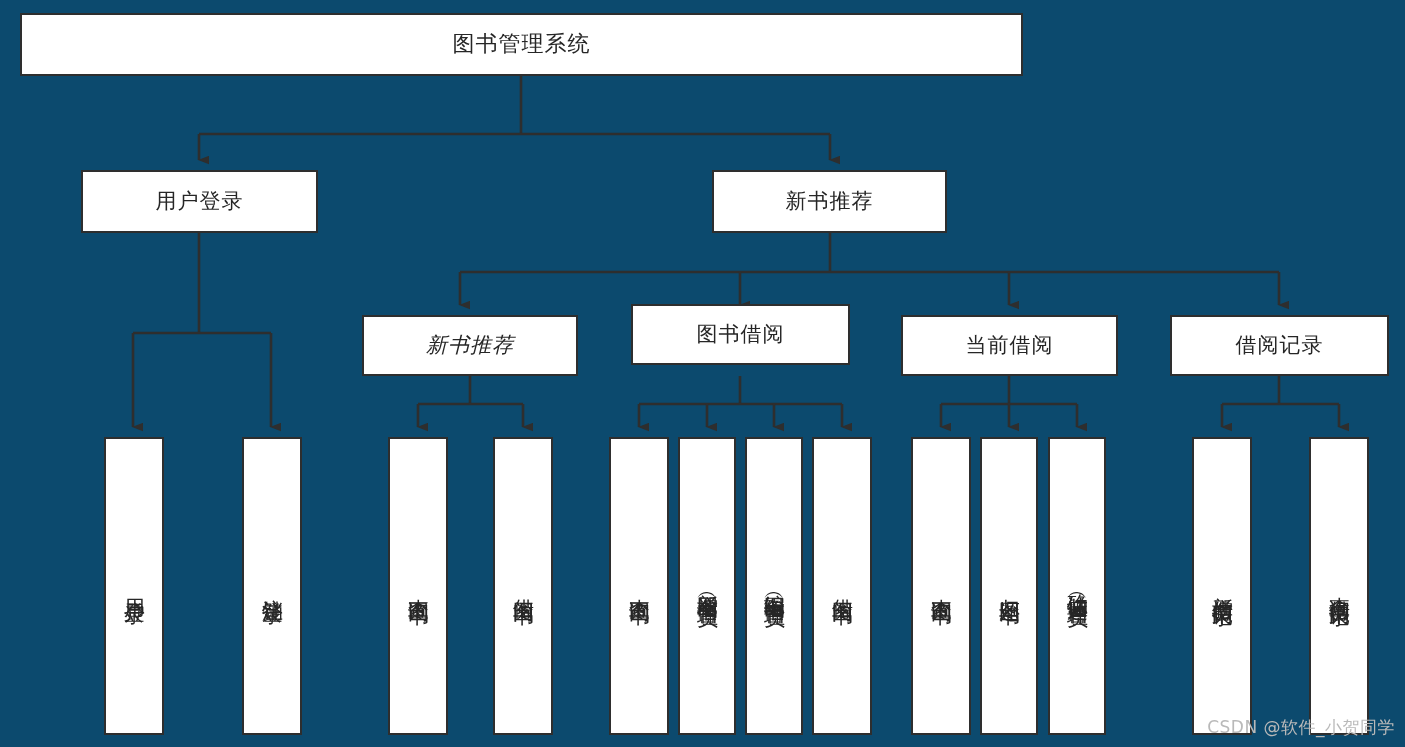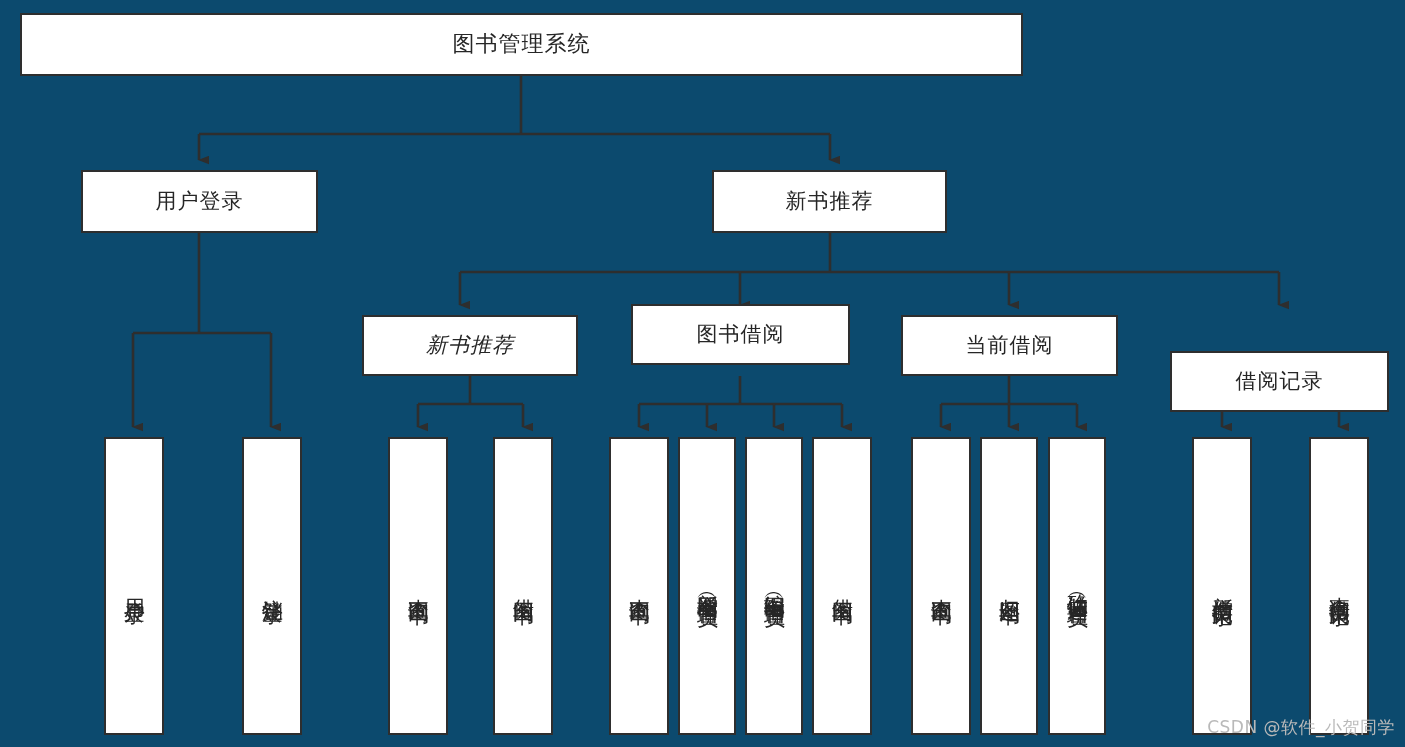--- a/index.html
+++ b/index.html
@@ -133,21 +133,21 @@
   <div class="node h" style="left:81px; top:170px; width:237px; height:63px;">用户登录</div>
 
   <div class="node h" style="left:712px; top:170px; width:235px; height:63px;">新书推荐</div>
 
   <div class="node h" style="left:362px; top:315px; width:216px; height:61px;font-style:italic;">新书推荐</div>
 
   <div class="node h" style="left:631px; top:304px; width:219px; height:61px;">图书借阅</div>
 
   <div class="node h" style="left:901px; top:315px; width:217px; height:61px;">当前借阅</div>
 
-  <div class="node h" style="left:1170px; top:315px; width:219px; height:61px;margin-top:36px;">借阅记录</div>
+  <div class="node h" style="left:1170px; top:315px; width:219px; height:61px;">借阅记录</div>
 
   <div class="node v" style="left:104px; top:437px; width:60px; height:298px;">
     <span>用户登录</span>
   </div>
   <div class="node v" style="left:242px; top:437px; width:60px; height:298px;">
     <span>注销登录</span>
   </div>
 
   <div class="node v" style="left:388px; top:437px; width:60px; height:298px;">
     <span>查询图书</span>

